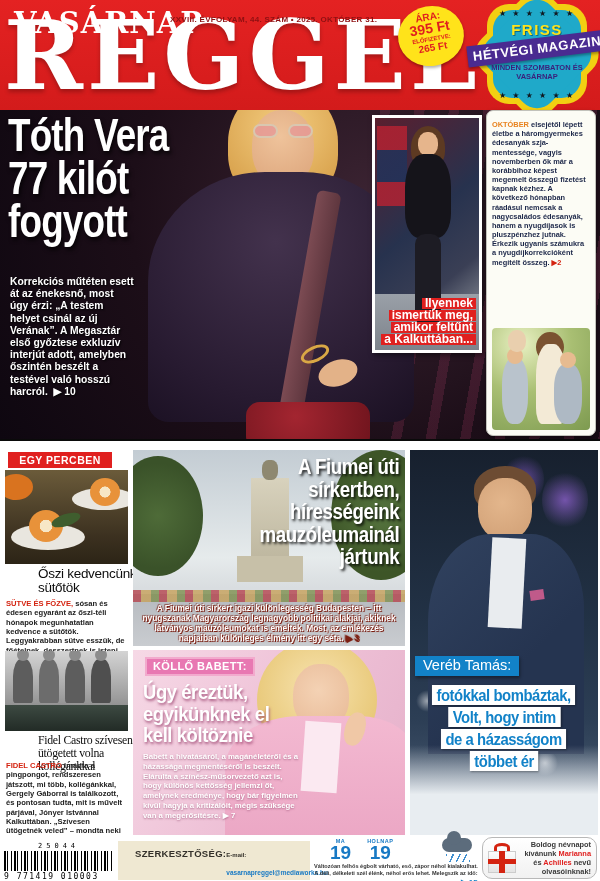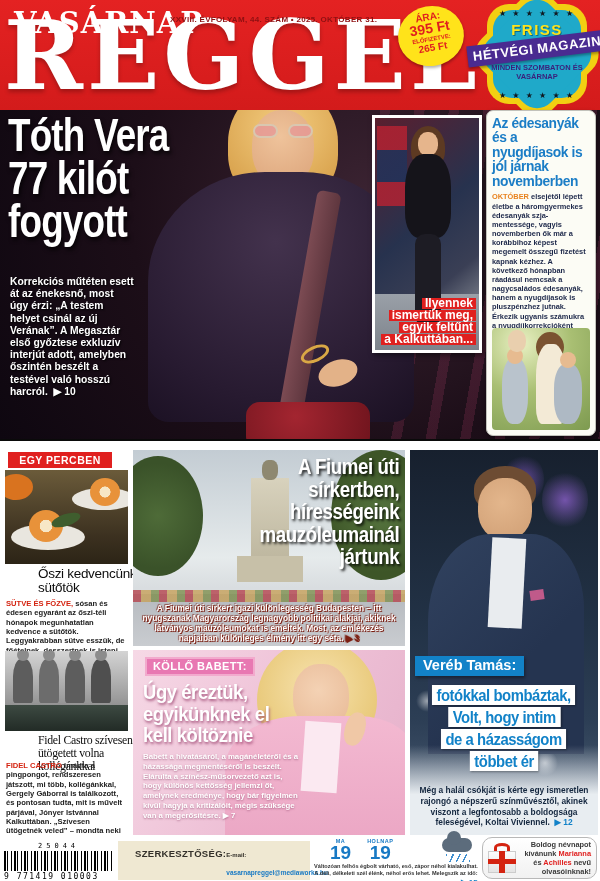--- a/index.html
+++ b/index.html
@@ -192,21 +192,21 @@
   .vb-b5 { right:40px; top:300px; width:26px; height:26px; background:radial-gradient(circle,#ffffff99,#ffffff00 70%); }
   .vb-hair { position:absolute; left:64px; top:16px; width:62px; height:46px; border-radius:50% 50% 40% 40%; background:#6d4c33; }
   .vb-face { position:absolute; left:68px; top:28px; width:54px; height:62px; border-radius:46%;
     background:radial-gradient(circle at 45% 40%, #e3b68c, #cf9e74); }
   .vb-blazer { position:absolute; left:18px; top:84px; width:156px; height:220px; border-radius:40% 34% 0 0;
     background:linear-gradient(135deg,#31425f,#253450 60%); }
   .vb-shirt { position:absolute; left:80px; top:88px; width:34px; height:90px; background:#e9ecef; transform:rotate(3deg); }
   .vb-pocket { position:absolute; left:120px; top:140px; width:14px; height:10px; background:#c05a8a; transform:rotate(-8deg); }
   .vb-light { position:absolute; left:0; right:0; bottom:0; height:90px;
     background:linear-gradient(rgba(238,241,244,0), #e8edf1 55%); }
-  .vereb-kicker { position:absolute; left:5px; top:206px; background:#1282c8; color:#fff; font-weight:bold;
+  .vereb-kicker { position:absolute; left:5px; top:206px; background:#1282c8; color:#fff; font-weight:normal;
     font-size:14.5px; padding:1px 8px 3px; width:max-content; box-shadow:1px 2px 3px rgba(0,0,0,.4); }
   .vereb-headline { position:absolute; left:0; right:0; top:233px; }
   .vereb-headline div { text-align:center; margin-top:2px; }
   .vereb-headline span { display:inline-block; background:#fff; color:#1282c8; font-weight:bold; font-size:16.5px;
     line-height:20px; padding:0 5px; letter-spacing:-.5px; transform:scaleX(.9); box-shadow:1px 1px 2px rgba(0,0,0,.35); }
   .vereb-body { position:absolute; left:5px; right:5px; bottom:7px; text-align:center; color:#14273f;
     font-weight:bold; font-size:8.4px; line-height:1.28; }
 
   
   .footer { position:absolute; left:0; top:836px; width:600px; height:45px; background:#fff; }
@@ -301,28 +301,27 @@
     <figure class="inset">
       <div class="floor"></div>
       <div class="poster"></div>
       <div class="fig-hair"></div>
       <div class="fig-face"></div>
       <div class="fig-body"></div>
       <div class="fig-legs"></div>
       <figcaption class="inset-caption">
         <div>Ilyennek</div>
         <div>ismertük meg,</div>
-        <div>egyik feltűnt</div>
+        <div>amikor feltűnt</div>
         <div>a Kalkuttában...</div>
       </figcaption>
     </figure>
   </section>
 
   <aside class="right-card">
-    <h2>Az édesanyák és a nyugdíjasok is jól járnak novemberben</h2>
     <p class="body"><span class="lead-word orange">OKTÓBER</span> <span>elsejétől lépett életbe a háromgyermekes édesanyák szja-mentessége, vagyis novemberben ők már a korábbihoz képest megemelt összegű fizetést kapnak kézhez. A következő hónapban ráadásul nemcsak a nagycsaládos édesanyák, hanem a nyugdíjasok is pluszpénzhez jutnak. Érkezik ugyanis számukra a nyugdíjkorrekcióként megítélt összeg.</span> <span class="pg red">▶</span><span class="pg red">2</span></p>
     <div class="rc-photo">
       <div class="kid1"></div>
       <div class="kid1h"></div>
       <div class="baby"></div>
       <div class="mom-hair"></div>
       <div class="mom"></div>
       <div class="kid2"></div>
       <div class="kid2h"></div>
     </div>
@@ -400,21 +399,20 @@
     <div class="vb-pocket"></div>
     <div class="vb-light"></div>
 
     <div class="vereb-kicker">Veréb Tamás:</div>
     <div class="vereb-headline">
       <div><span>fotókkal bombáztak,</span></div>
       <div><span>Volt, hogy intim</span></div>
       <div><span>de a házasságom</span></div>
       <div><span>többet ér</span></div>
     </div>
-    <p class="vereb-body"><span>Még a halál csókját is kérte egy ismeretlen rajongó a népszerű színművésztől, akinek viszont a legfontosabb a boldogsága feleségével, Koltai Viviennel.</span>&nbsp;&nbsp;<span class="pg blue">▶</span> <span class="pg blue">12</span></p>
   </section>
 
   <footer class="footer">
     <div class="barcode">
       <div class="top-digits">25044</div>
       <div class="bars"></div>
       <div class="num">9 771419 010003</div>
     </div>
 
     <div class="editorial">

